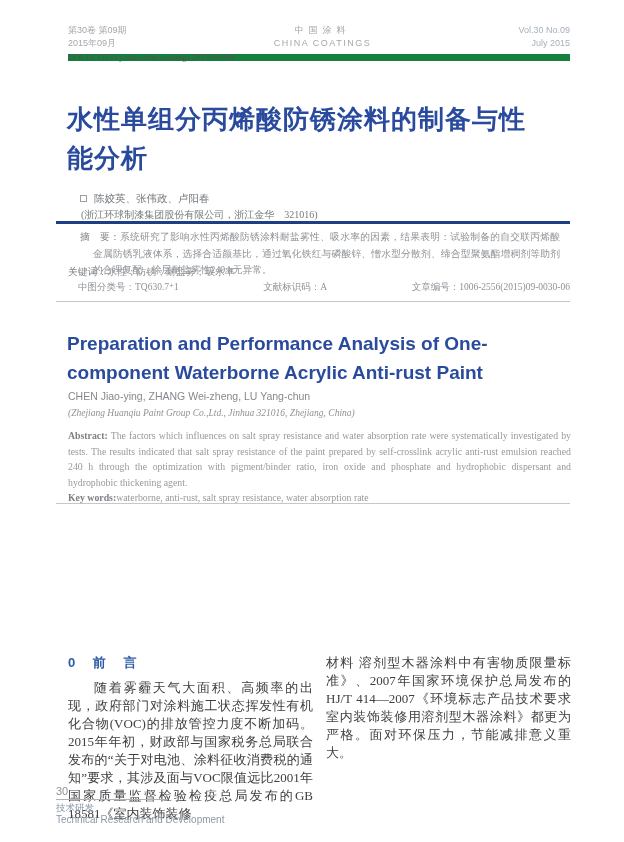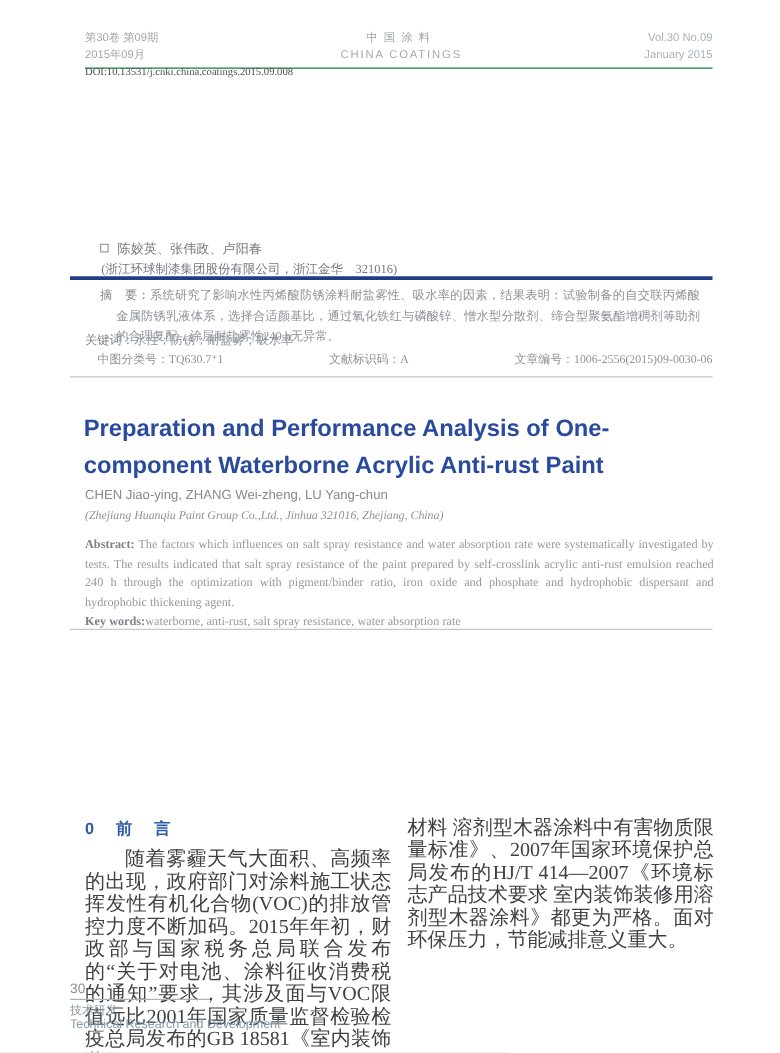--- a/index.html
+++ b/index.html
@@ -12,21 +12,21 @@
     font-family:"Liberation Serif","DejaVu Serif",serif;
     overflow:hidden;
   }
   
   .header {
     position:absolute; top:24px; left:68px; width:502px;
     display:flex; justify-content:space-between;
     font-family:"Liberation Sans","DejaVu Sans",sans-serif;
     font-size:9px; line-height:12px; color:#a4a8ac;
     padding-bottom:5px;
-    border-bottom:1px solid #15803d;
+    border-bottom:7px solid #15803d;
   }
   .header .h-col { display:flex; flex-direction:column; gap:1px; }
   .header .h-center { text-align:center; }
   .header .h-right { text-align:right; color:#a7b0ba; }
   .journal-cn { letter-spacing:5px; color:#9fa8a2; }
   .journal-en { letter-spacing:1.5px; }
   .doi-line {
     position:absolute; top:52px; left:68px;
     font-size:8.5px; color:#4f4f52;
     font-family:"Liberation Serif","DejaVu Serif",serif;
@@ -112,21 +112,21 @@
     position:absolute; top:654px; left:68px; width:503px;
     display:flex; gap:13px;
   }
   .body-col { flex:1; }
   .section-heading {
     font-family:"Liberation Sans","DejaVu Sans",sans-serif;
     font-size:13px; font-weight:bold; color:#2e5aa7;
     letter-spacing:7px; margin-bottom:7px;
   }
   .body-col p {
-    font-size:16px; line-height:18px; color:#3f4043;
+    font-size:13px; line-height:18px; color:#3f4043;
     text-align:justify;
   }
   .indent { text-indent:2em; }
   
   .page-num {
     position:absolute; top:785px; left:56px;
     font-size:11px; color:#8d9196;
     font-family:"Liberation Sans","DejaVu Sans",sans-serif;
   }
   .footer-rule {
@@ -152,25 +152,26 @@
     <div class="h-col">
       <span>第30卷 第09期</span>
       <span>2015年09月</span>
     </div>
     <div class="h-col h-center">
       <span class="journal-cn">中国涂料</span>
       <span class="journal-en">CHINA COATINGS</span>
     </div>
     <div class="h-col h-right">
       <span>Vol.30 No.09</span>
-      <span>January 2015</span>
+      <span>July 2015</span>
     </div>
   </div>
   <div class="doi-line">DOI:10.13531/j.cnki.china.coatings.2015.09.008</div>
 
+  <h1 class="title-cn">水性单组分丙烯酸防锈涂料的制备与性能分析</h1>
 
   <div class="authors-cn">
     <span class="author-bullet"></span><span>陈姣英、张伟政、卢阳春</span>
   </div>
   <div class="affil-cn">(浙江环球制漆集团股份有限公司，浙江金华　321016)</div>
   <div class="rule-navy"></div>
 
   <p class="abstract-cn"><span class="lbl">摘　要：</span><span>系统研究了影响水性丙烯酸防锈涂料耐盐雾性、吸水率的因素，结果表明：试验制备的自交联丙烯酸金属防锈乳液体系，选择合适颜基比，通过氧化铁红与磷酸锌、憎水型分散剂、缔合型聚氨酯增稠剂等助剂的合理复配，涂层耐盐雾性240 h无异常。</span></p>
   <p class="keywords-cn"><span class="lbl">关键词：</span><span>水性；防锈；耐盐雾；吸水率</span></p>
 

